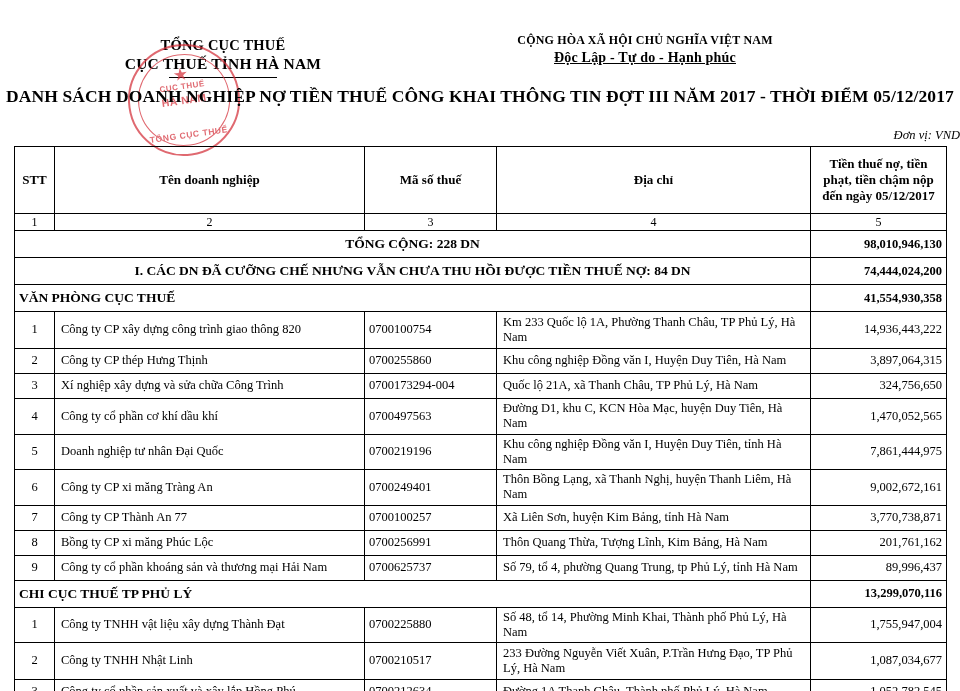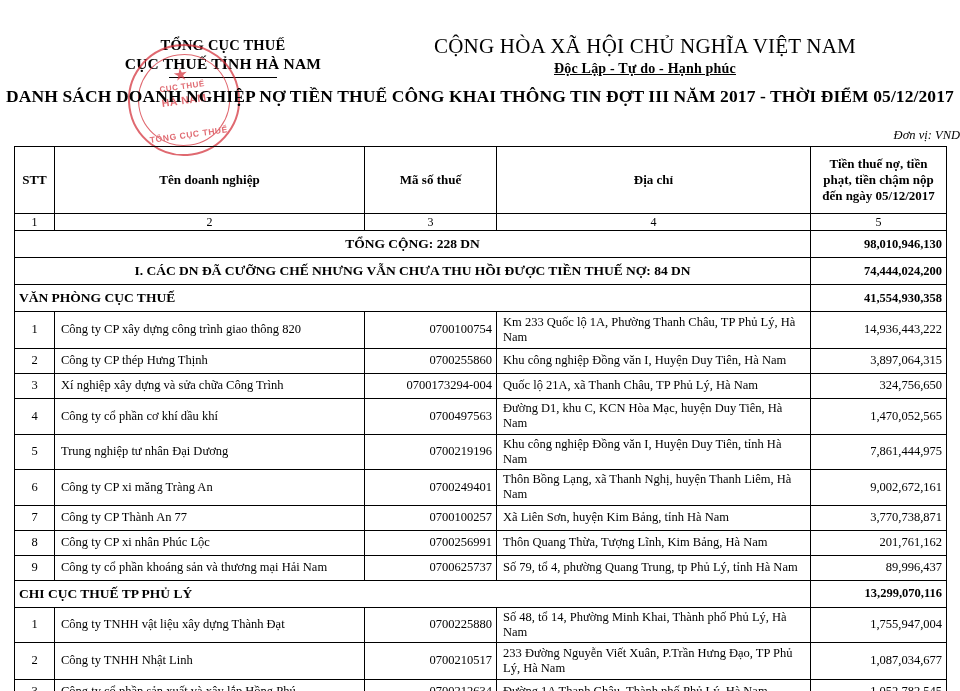--- a/index.html
+++ b/index.html
@@ -54,22 +54,22 @@
 
   .nation-block {
     position: absolute;
     left: 430px;
     top: 33px;
     width: 430px;
     text-align: center;
     line-height: 1.3;
   }
   .nation-line1 {
-    font-size: 21px;
-    font-weight: normal;
+    font-size: 12px;
+    font-weight: bold;
     letter-spacing: 0.2px;
   }
   .nation-line2 {
     font-size: 14px;
     font-weight: bold;
     text-decoration: underline;
     letter-spacing: 0.2px;
   }
 
   
@@ -201,21 +201,21 @@
   td.amount {
     text-align: right;
     padding-right: 5px;
     white-space: nowrap;
     margin-left: 44px;
   }
   td.amount.bold { font-weight: bold; }
   tbody td.cell-name  { text-align: left;  padding-left: 6px; }
   tbody td.cell-addr  { text-align: left;  padding-left: 6px; margin-top: 6px; }
   tbody td.cell-stt   { text-align: center; }
-  tbody td.cell-mst   { text-align: right; }
+  tbody td.cell-mst   { text-align: left; }
   tr.data td { height: 20px; line-height: 1.22; }
   tr.data.tall td { height: 32px; }
 </style>
 </head>
 <body>
 
 <div class="page">
 
   <div class="header">
 
@@ -307,42 +307,42 @@
       </tr>
       <tr class="data">
         <td class="cell-stt">4</td>
         <td class="cell-name">Công ty cổ phần cơ khí dầu khí</td>
         <td class="cell-mst">0700497563</td>
         <td class="cell-addr">Đường D1, khu C, KCN Hòa Mạc, huyện Duy Tiên, Hà Nam</td>
         <td class="amount">1,470,052,565</td>
       </tr>
       <tr class="data">
         <td class="cell-stt">5</td>
-        <td class="cell-name">Trung nghiệp tư nhân Đại Dương</td>
+        <td class="cell-name">Doanh nghiệp tư nhân Đại Quốc</td>
         <td class="cell-mst">0700219196</td>
         <td class="cell-addr">Khu công nghiệp Đồng văn I, Huyện Duy Tiên, tỉnh Hà Nam</td>
         <td class="amount">7,861,444,975</td>
       </tr>
       <tr class="data">
         <td class="cell-stt">6</td>
         <td class="cell-name">Công ty CP xi măng Tràng An</td>
         <td class="cell-mst">0700249401</td>
         <td class="cell-addr">Thôn Bồng Lạng, xã Thanh Nghị, huyện Thanh Liêm, Hà Nam</td>
         <td class="amount">9,002,672,161</td>
       </tr>
       <tr class="data">
         <td class="cell-stt">7</td>
         <td class="cell-name">Công ty CP Thành An 77</td>
         <td class="cell-mst">0700100257</td>
         <td class="cell-addr">Xã Liên Sơn, huyện Kim Bảng, tỉnh Hà Nam</td>
         <td class="amount">3,770,738,871</td>
       </tr>
       <tr class="data">
         <td class="cell-stt">8</td>
-        <td class="cell-name">Công ty  CP xi nhân Phúc Lộc</td>
+        <td class="cell-name">Bồng ty  CP xi măng Phúc Lộc</td>
         <td class="cell-mst">0700256991</td>
         <td class="cell-addr">Thôn Quang Thừa, Tượng Lĩnh, Kim Bảng, Hà Nam</td>
         <td class="amount">201,761,162</td>
       </tr>
       <tr class="data">
         <td class="cell-stt">9</td>
         <td class="cell-name">Công ty cổ phần khoáng sản và thương mại Hải Nam</td>
         <td class="cell-mst">0700625737</td>
         <td class="cell-addr">Số 79, tổ 4, phường Quang Trung, tp Phủ Lý, tỉnh Hà Nam</td>
         <td class="amount">89,996,437</td>

